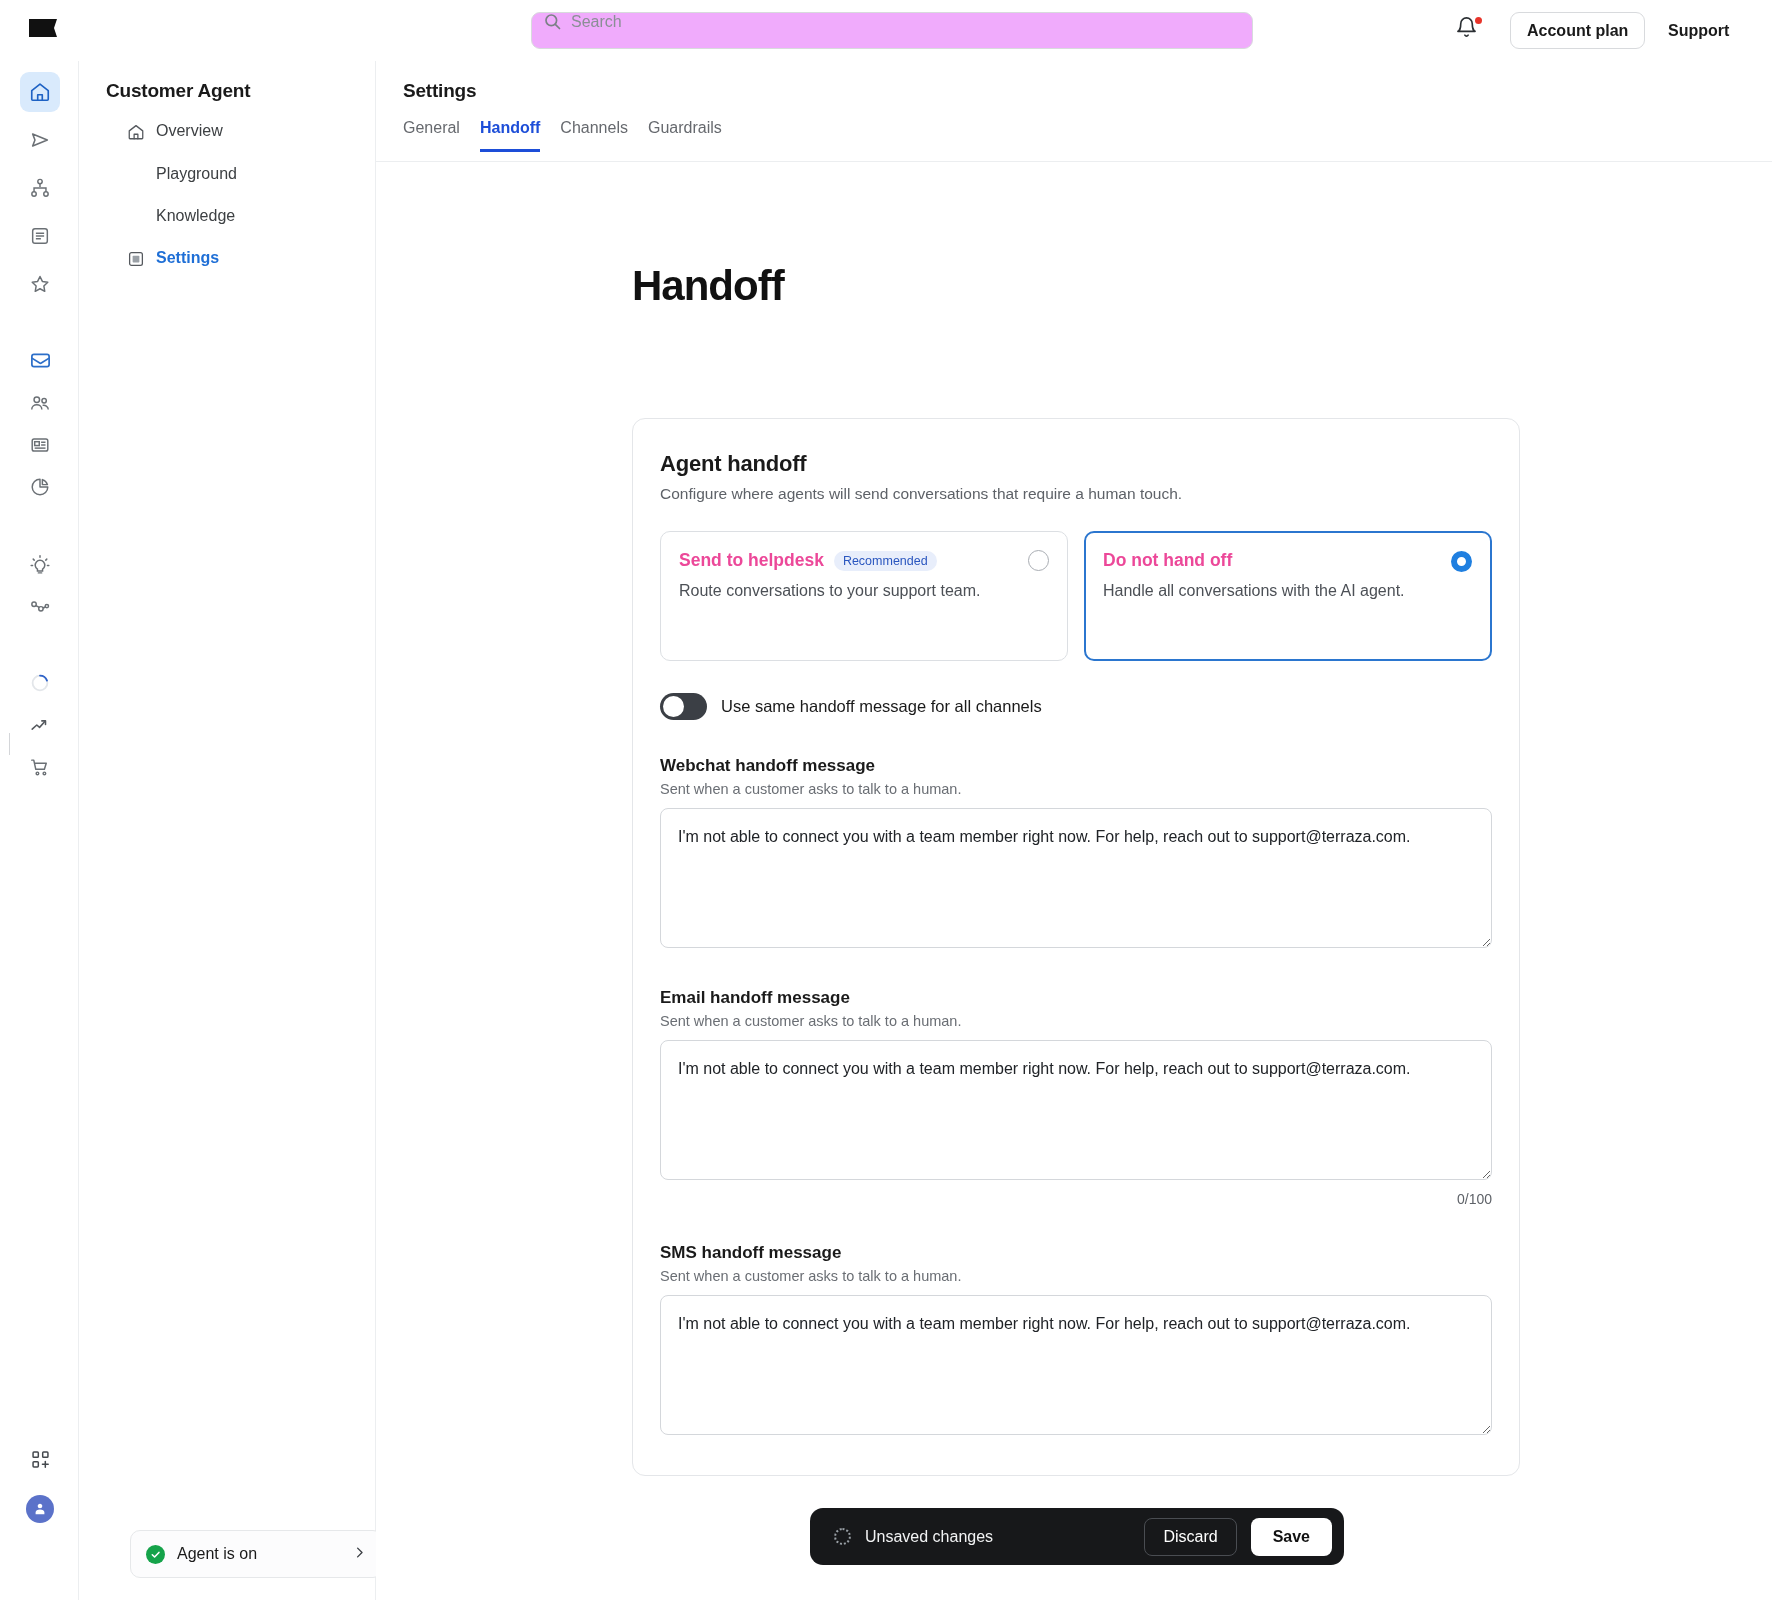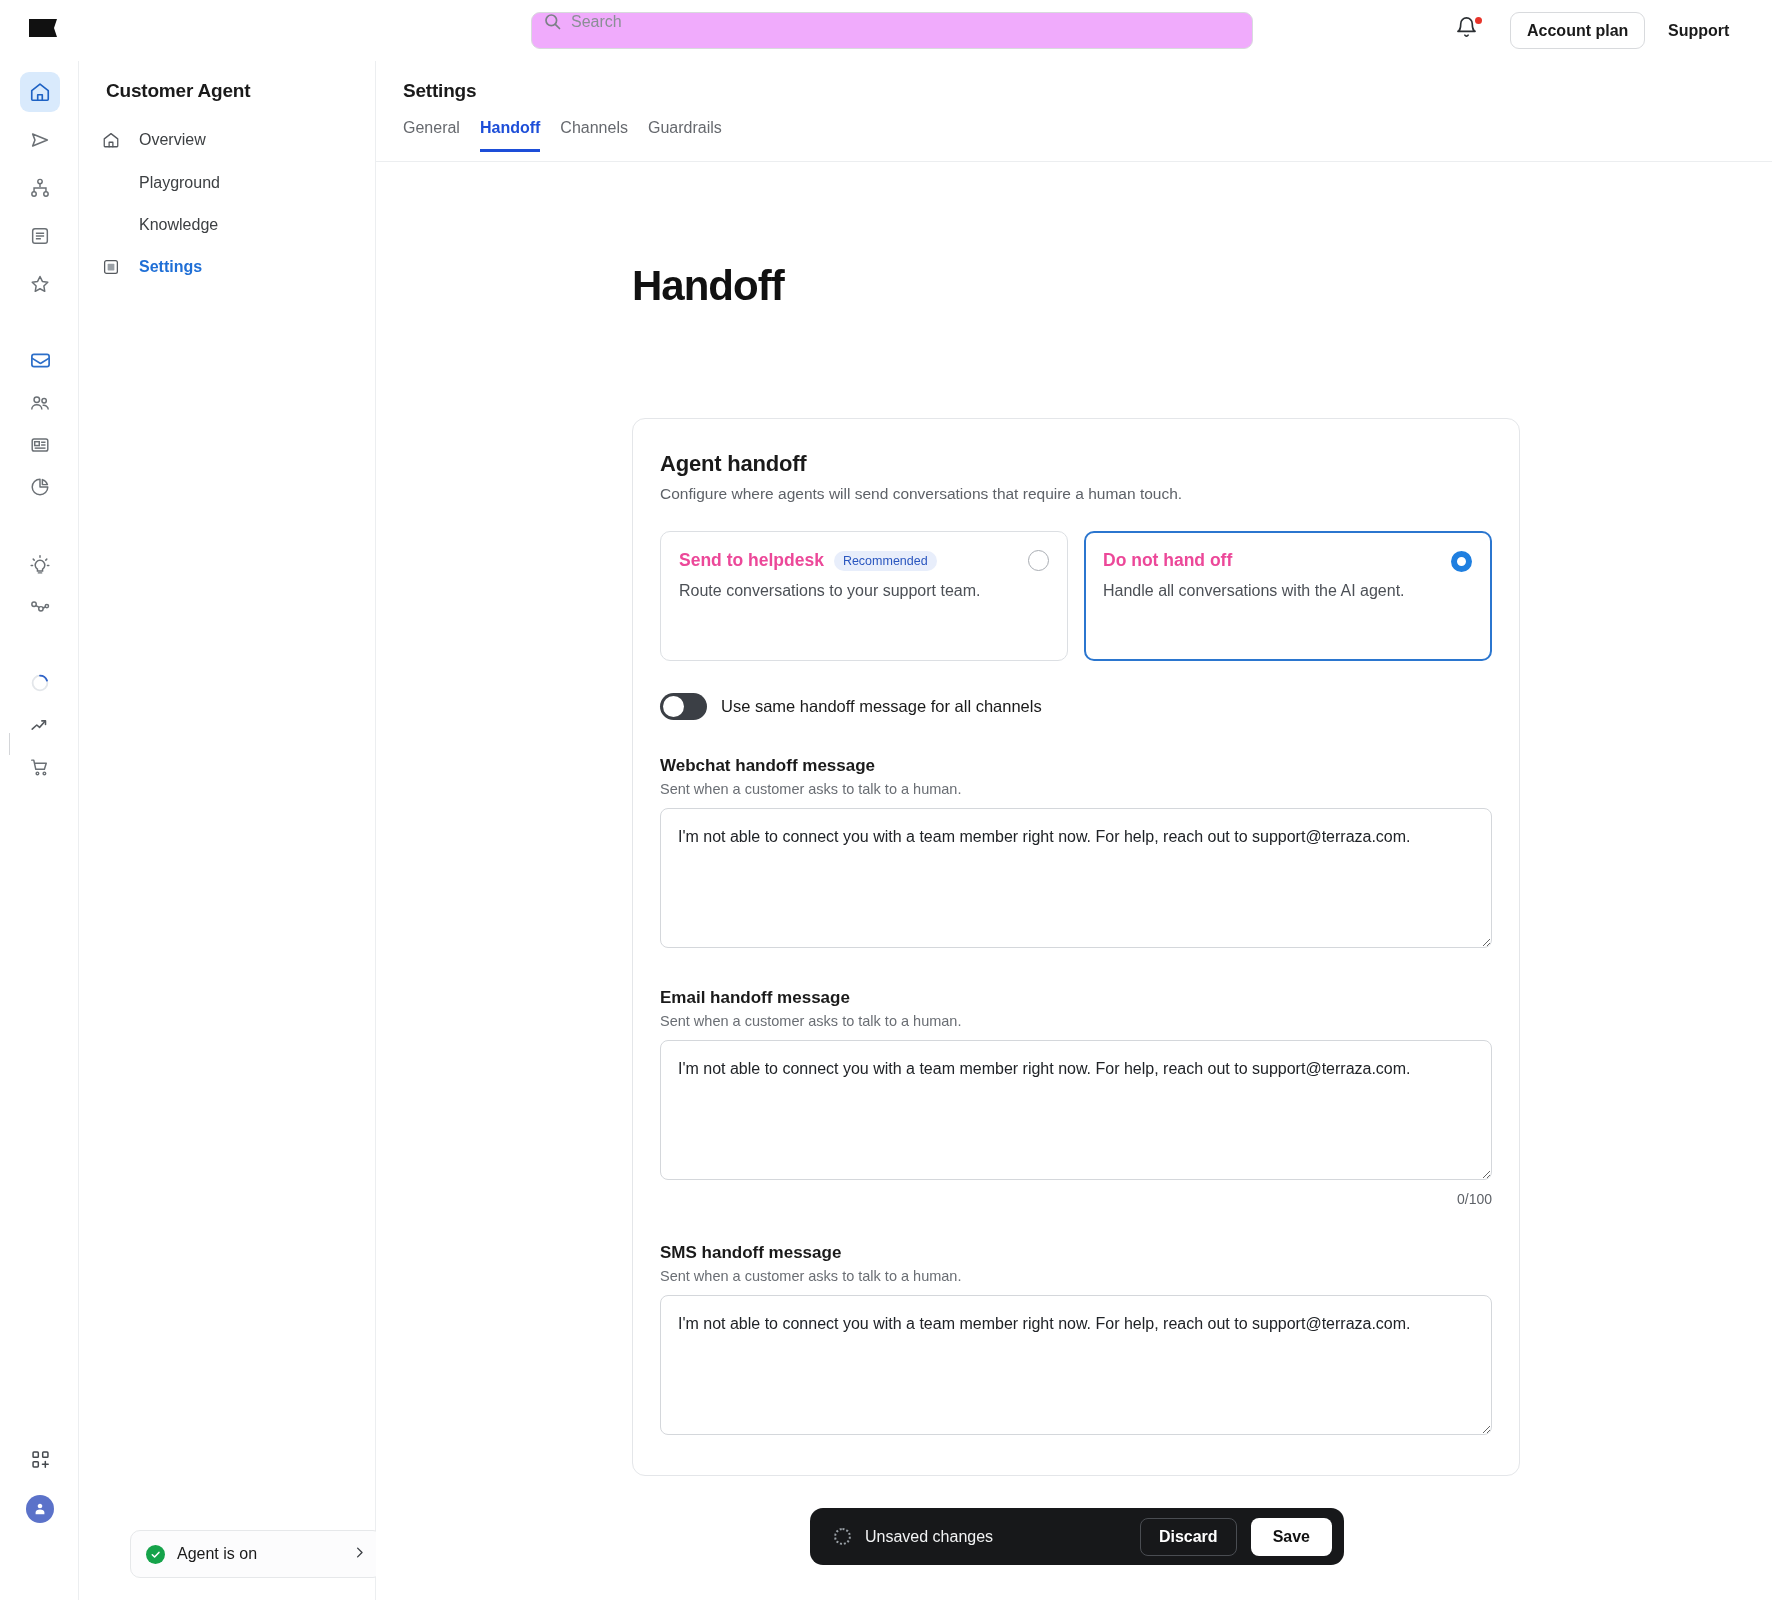--- a/index.html
+++ b/index.html
@@ -99,22 +99,22 @@
     position: absolute; left: 79px; top: 61px; bottom: 0; width: 297px;
     background: #fff;
     border-right: 1px solid #eceef0;
   }
   .nav-title {
     position: absolute; left: 27px; top: 19px;
     font-size: 19px; font-weight: 700; color: #1a1a1a;
     letter-spacing: -0.2px;
   }
   .nav-item {
-    position: absolute; left: 12px; width: 256px; height: 36px;
-    display: flex; align-items: center; gap: 19px;
+    position: absolute; left: 37px; width: 256px; height: 36px;
+    display: flex; gap: 11px;
     padding: 0 10px;
     border-radius: 8px;
     font-size: 16px; color: #3d4043;
     cursor: pointer;
   }
   .nav-item.active { color: #1f6fd6; font-weight: 700; }
   .nav-item .nav-ico { width: 19px; height: 19px; display: flex; align-items: center; justify-content: center; flex: 0 0 19px; }
   .nav-item .nav-ico.blank { visibility: hidden; }
 
   .agent-status {
@@ -236,21 +236,21 @@
   .spinner {
     width: 17px; height: 17px; border-radius: 50%;
     border: 2.5px dotted #9aa0a6;
     flex: 0 0 17px;
   }
   .savebar-text { color: #f2f3f4; font-size: 16px; flex: 1; }
   .btn-discard {
     height: 38px; padding: 0 18px;
     background: transparent; color: #fff;
     border: 1px solid #4a4d52; border-radius: 8px;
-    font-size: 16px; font-weight: 700; cursor: pointer;
+    font-size: 16px; font-weight: 400; cursor: pointer;
     font-family: "Liberation Sans", sans-serif;
   }
   .btn-save {
     height: 38px; padding: 0 22px;
     background: #fff; color: #111;
     border: none; border-radius: 8px;
     font-size: 16px; font-weight: 700; cursor: pointer;
     font-family: "Liberation Sans", sans-serif;
   }
 </style>

